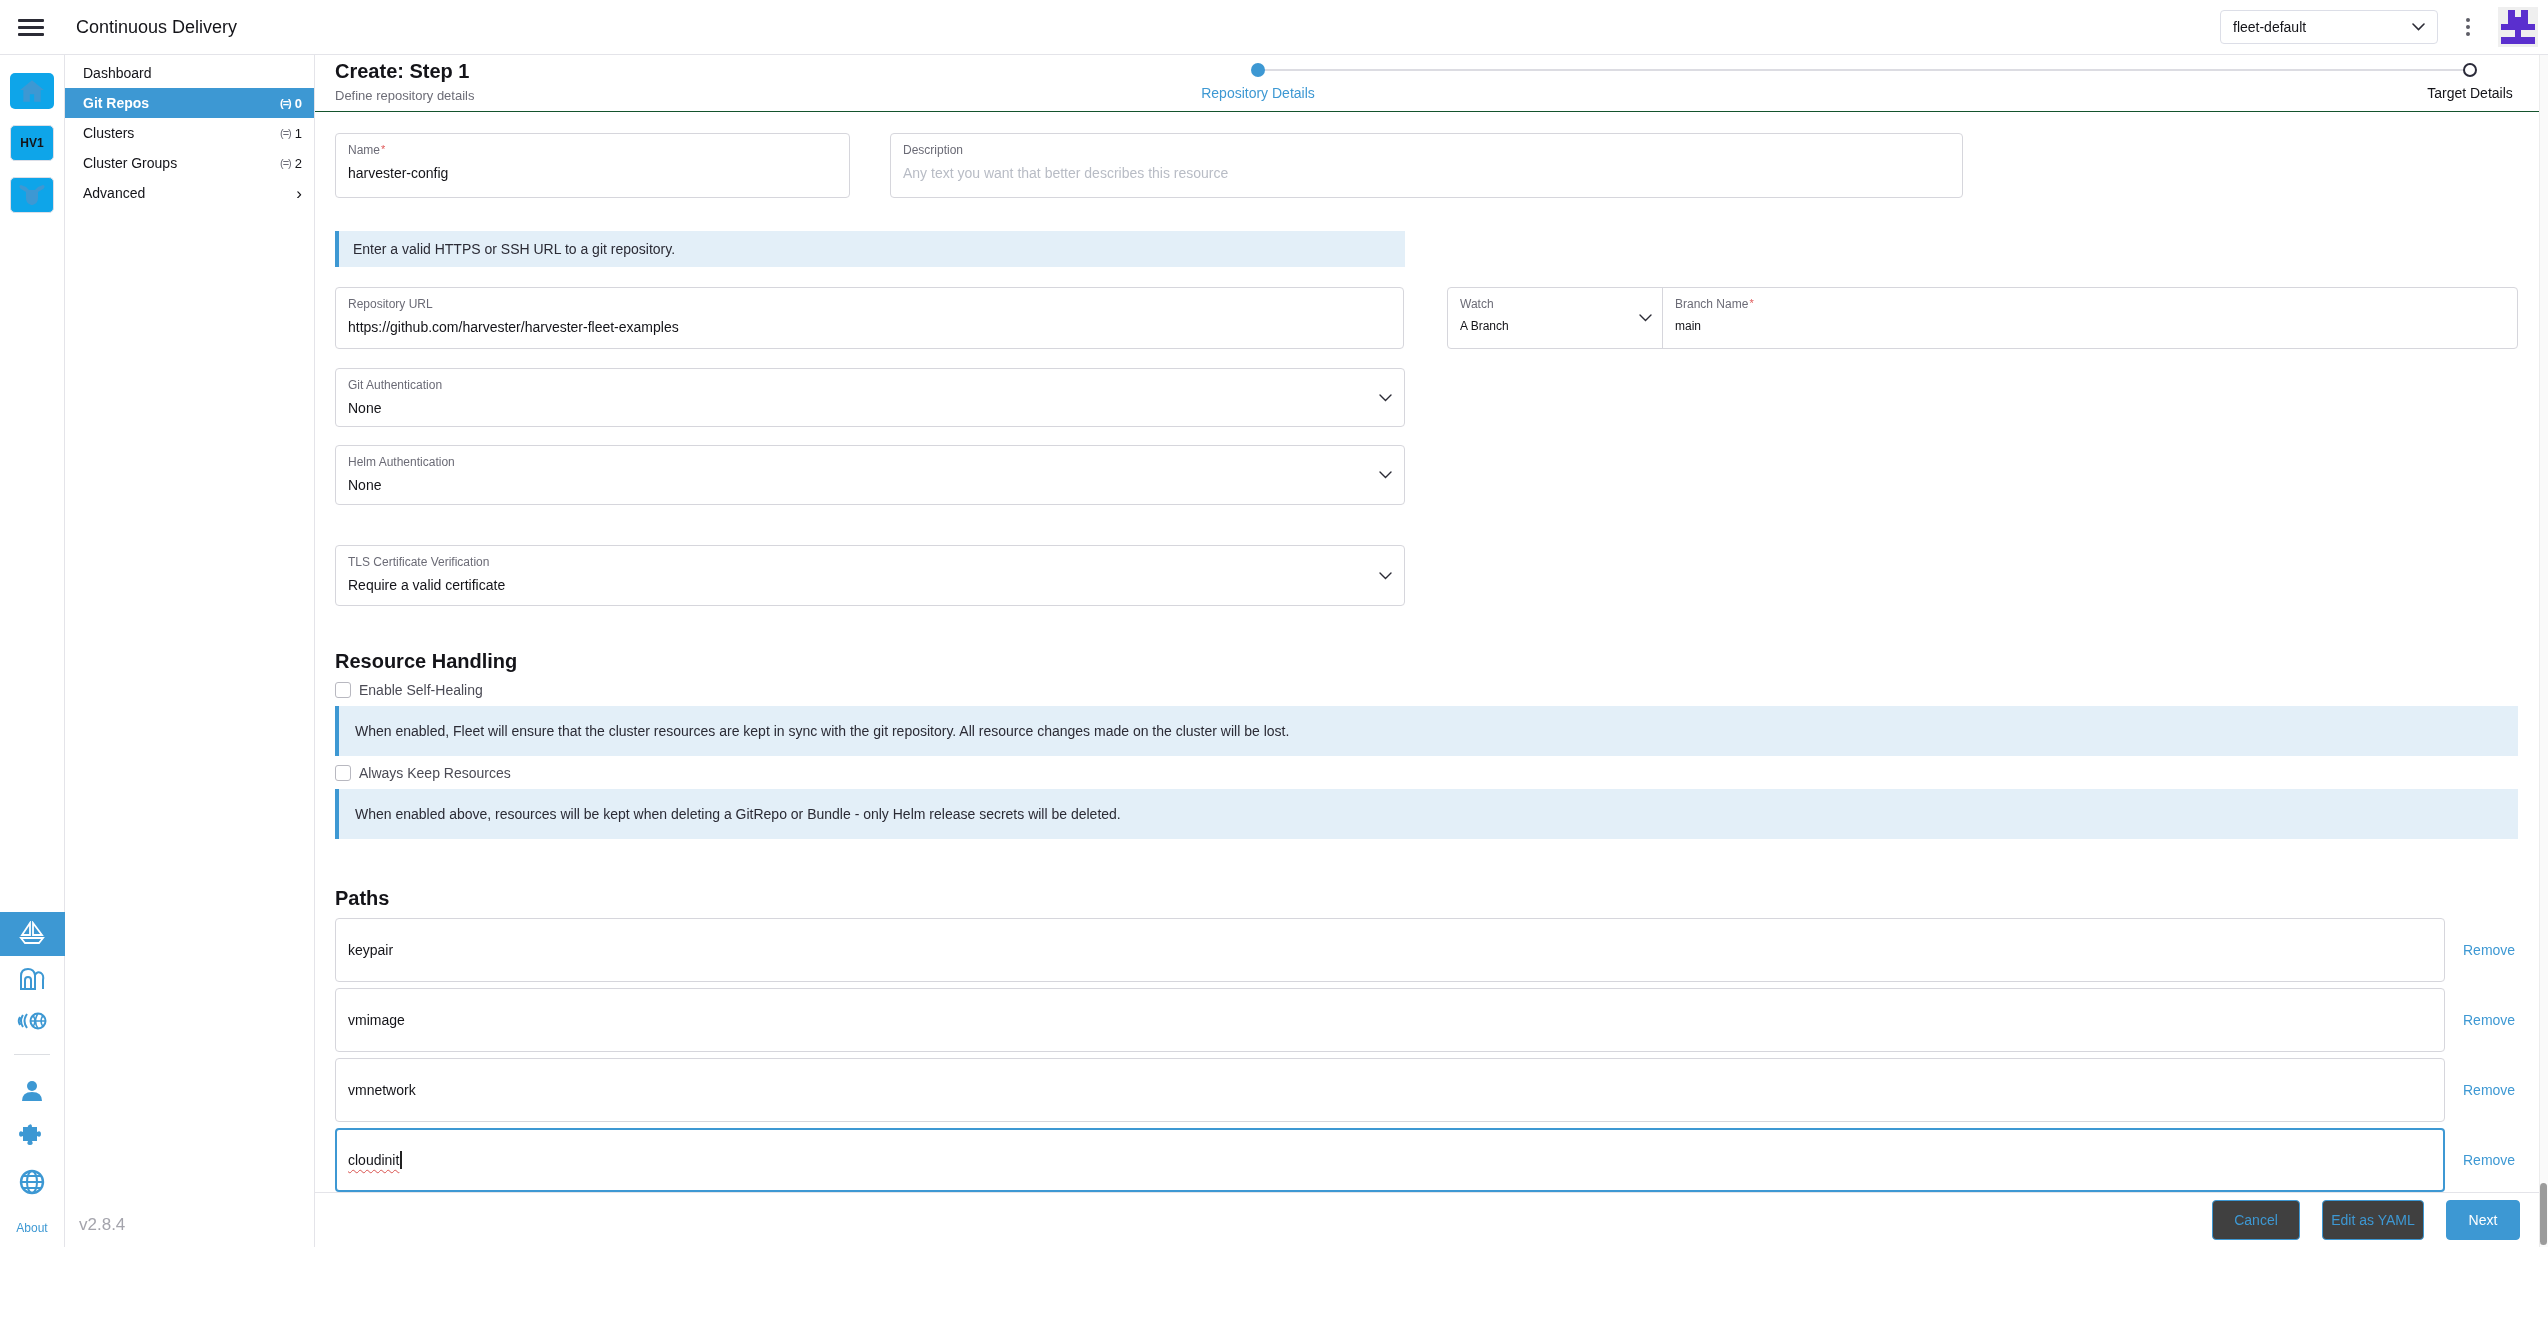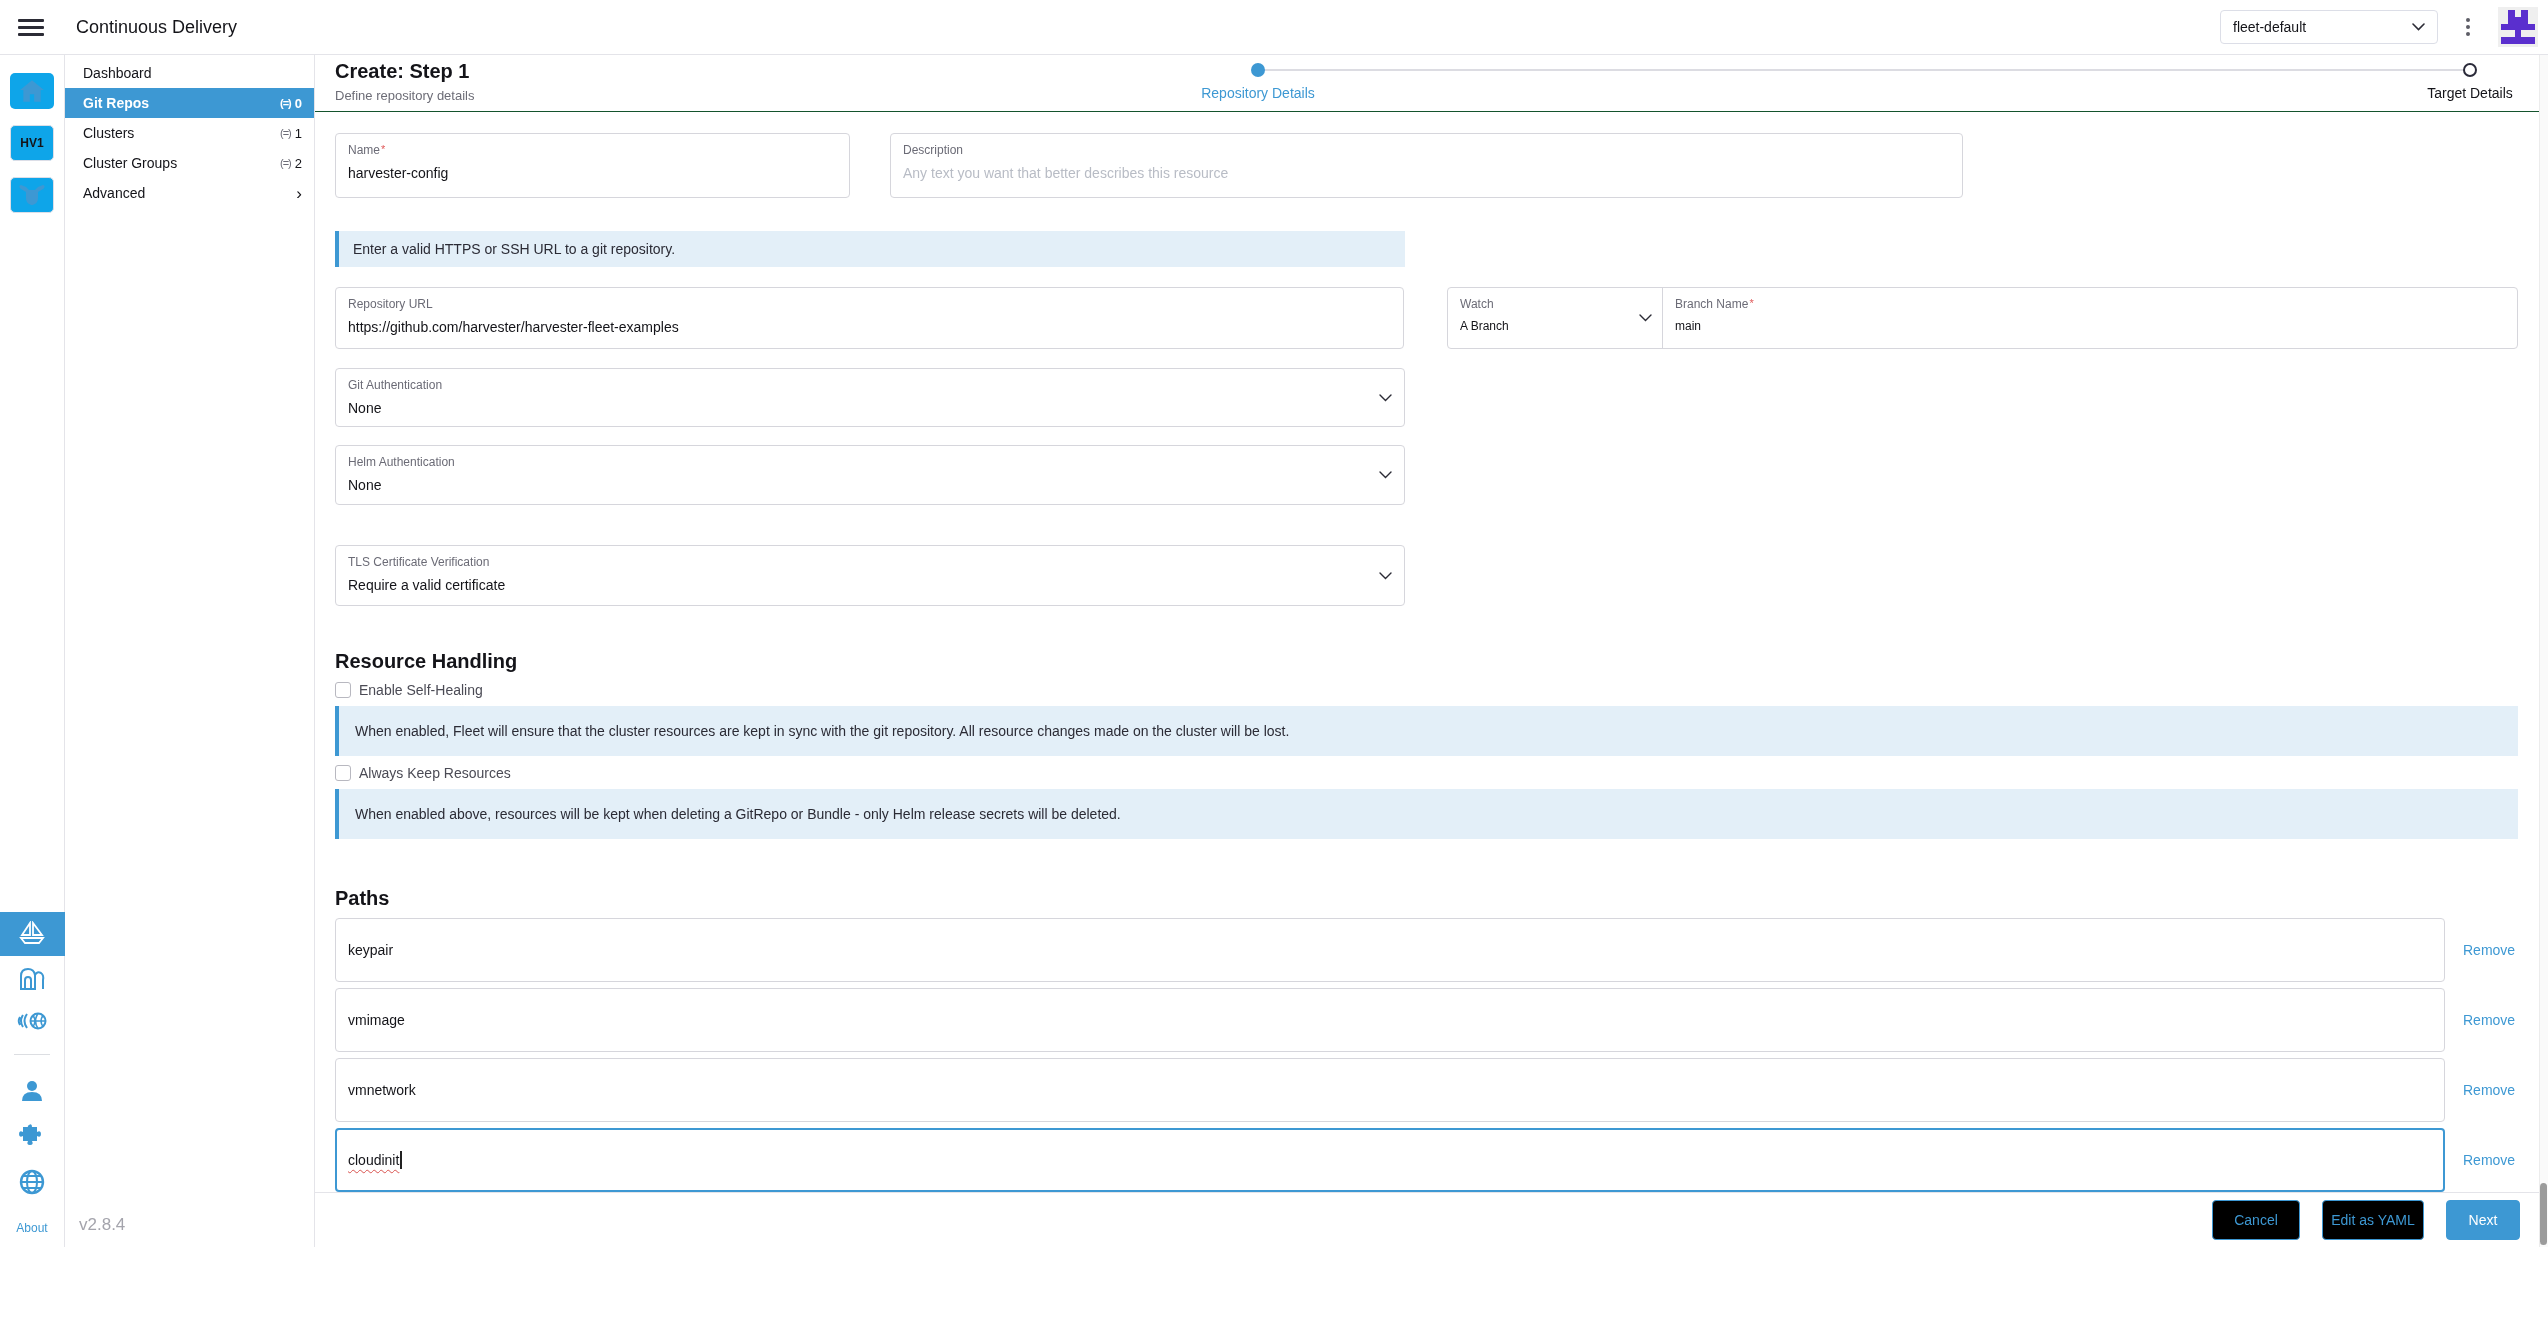--- a/index.html
+++ b/index.html
@@ -107,21 +107,21 @@
   .path-row { display:flex; align-items:center; }
   .path-input { width:2110px; height:64px; border:1px solid #d6d6dc; border-radius:4px; display:flex; align-items:center; padding:0 12px; font-size:14px; background:#fff; }
   .path-input.focused { border:2px solid #3d98d3; padding:0 11px; }
   .misspell { text-decoration:underline; text-decoration-style:wavy; text-decoration-color:#d9534f; text-decoration-thickness:1px; text-underline-offset:4px; }
   .caret { display:inline-block; width:1.5px; height:18px; background:#222; margin-left:1px; vertical-align:text-bottom; }
   .remove-link { color:#3d98d3; font-size:14px; margin-left:18px; cursor:pointer; }
   .add-path-btn { margin-top:12px; height:36px; padding:0 16px; background:#dbeaf5; border:1px solid #3d98d3; border-radius:4px; color:#3d98d3; font-size:12px; font-family:inherit; cursor:pointer; }
 
   .footerbar { position:absolute; left:0; right:0; bottom:0; height:55px; border-top:1px solid #e4e4e9; display:flex; align-items:center; justify-content:flex-end; gap:22px; padding-right:28px; background:#fff; }
   .btn { height:40px; border-radius:4px; font-size:14px; font-family:inherit; cursor:pointer; display:flex; align-items:center; justify-content:center; }
-  .btn-outline { background:#000000; border:1px solid #3d98d3; color:#3d98d3; }
+  .btn-outline { background:#404040; border:1px solid #3d98d3; color:#3d98d3; }
   .btn-cancel { width:88px; }
   .btn-yaml { width:102px; }
   .btn-primary { width:74px; background:#3d98d3; border:1px solid #3d98d3; color:#fff; }
 
   .scrollbar { position:absolute; top:0; right:0; bottom:0; width:9px; background:#fafafa; border-left:1px solid #ececec; }
   .scroll-thumb { position:absolute; bottom:2px; right:1px; width:7px; height:62px; border-radius:4px; background:#9b9b9b; cursor:pointer; }
 
   svg { display:block; }
 </style>
 </head>

